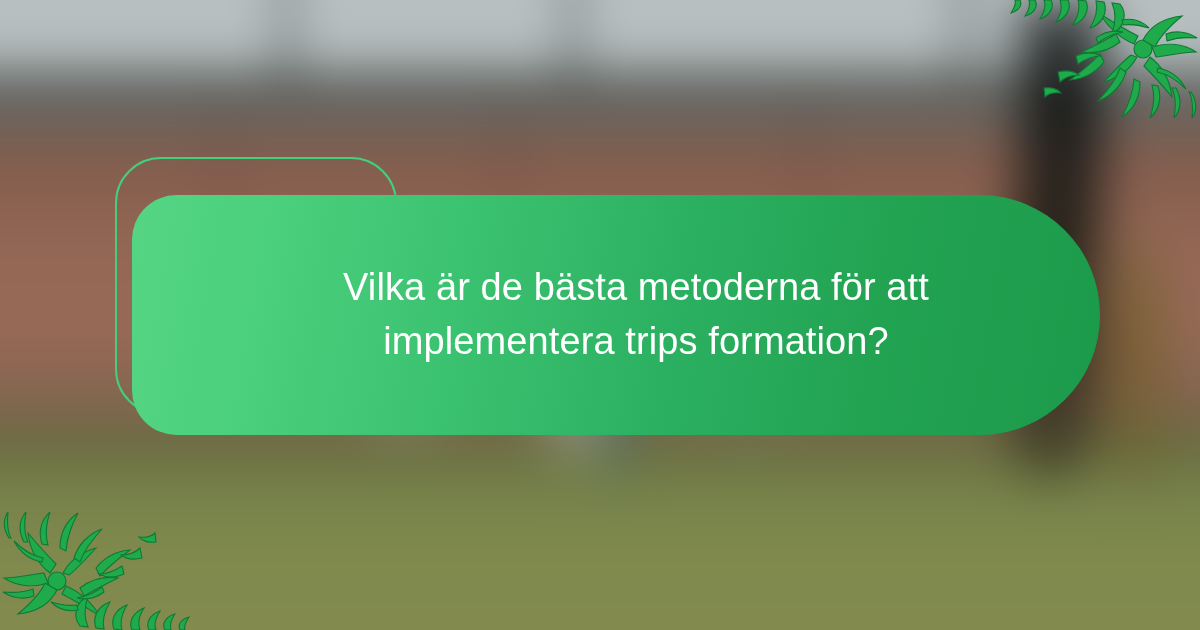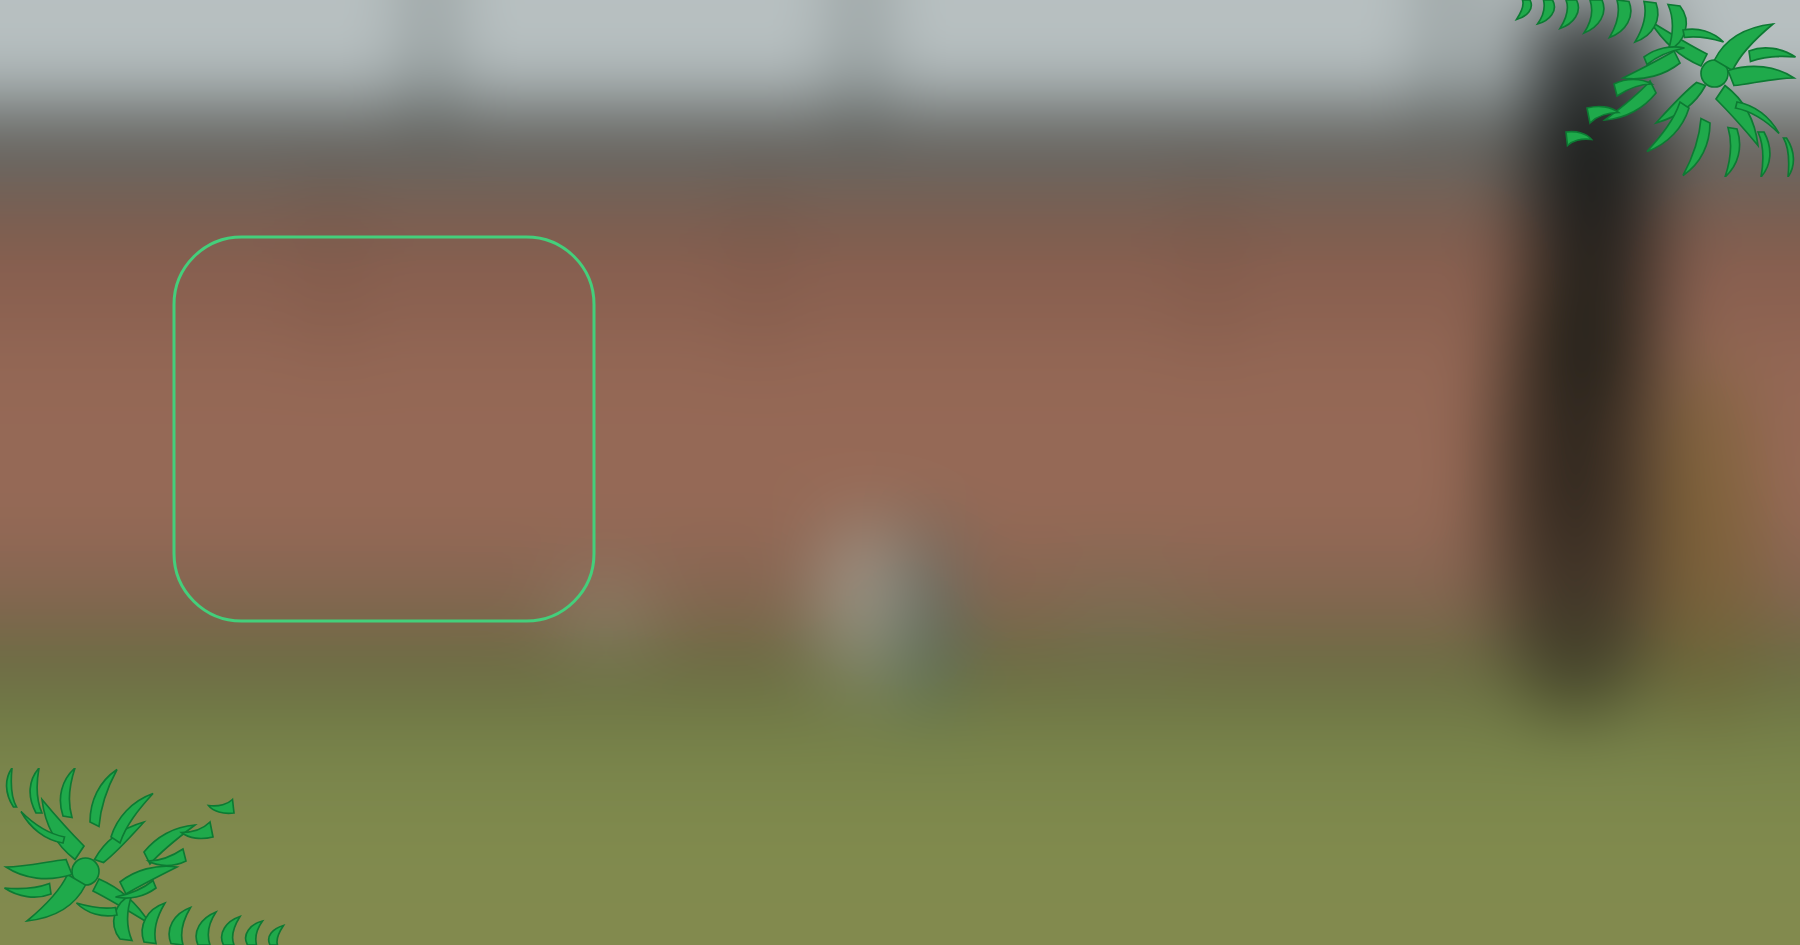--- a/index.html
+++ b/index.html
@@ -229,14 +229,17 @@
       <path d="M122 20 C132 18 142 21 149 28 C139 25 130 24 123 25 Z"></path>
       <path d="M96 38 C104 32 114 30 123 32 C113 34 104 38 98 43 Z"></path>
       <path d="M76 56 C84 52 94 52 101 56 C92 56 84 60 78 64 Z"></path>
       <path d="M58 72 C66 70 74 71 79 75 C71 75 64 78 60 82 Z"></path>
       <path d="M44 88 C51 87 58 89 61 93 C54 92 48 94 45 97 Z"></path>
     </g>
   </svg>
 
   <div class="card-outline"></div>
 
+  <div class="card-fill">
+    <h1 class="card-title">Vilka är de bästa metoderna för att implementera trips formation?</h1>
+  </div>
 
 </div>
 
 </body></html>

